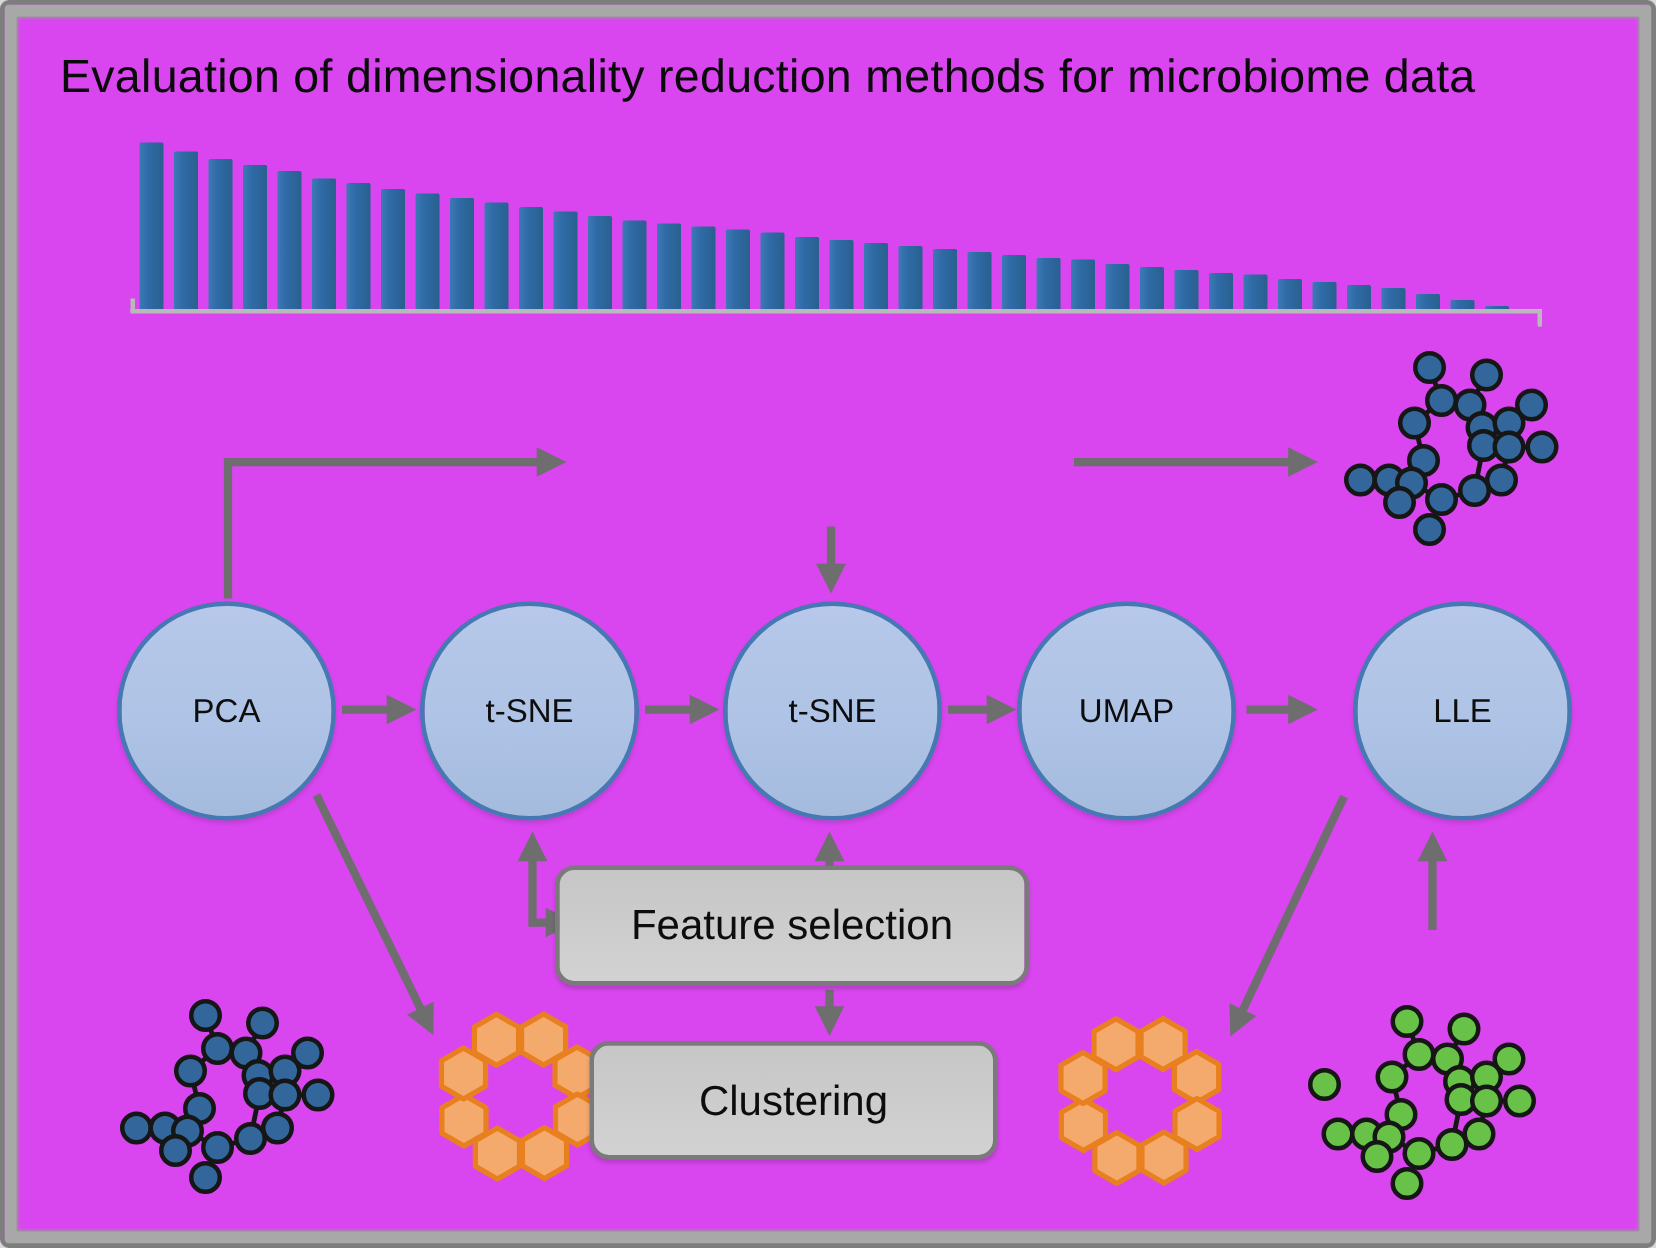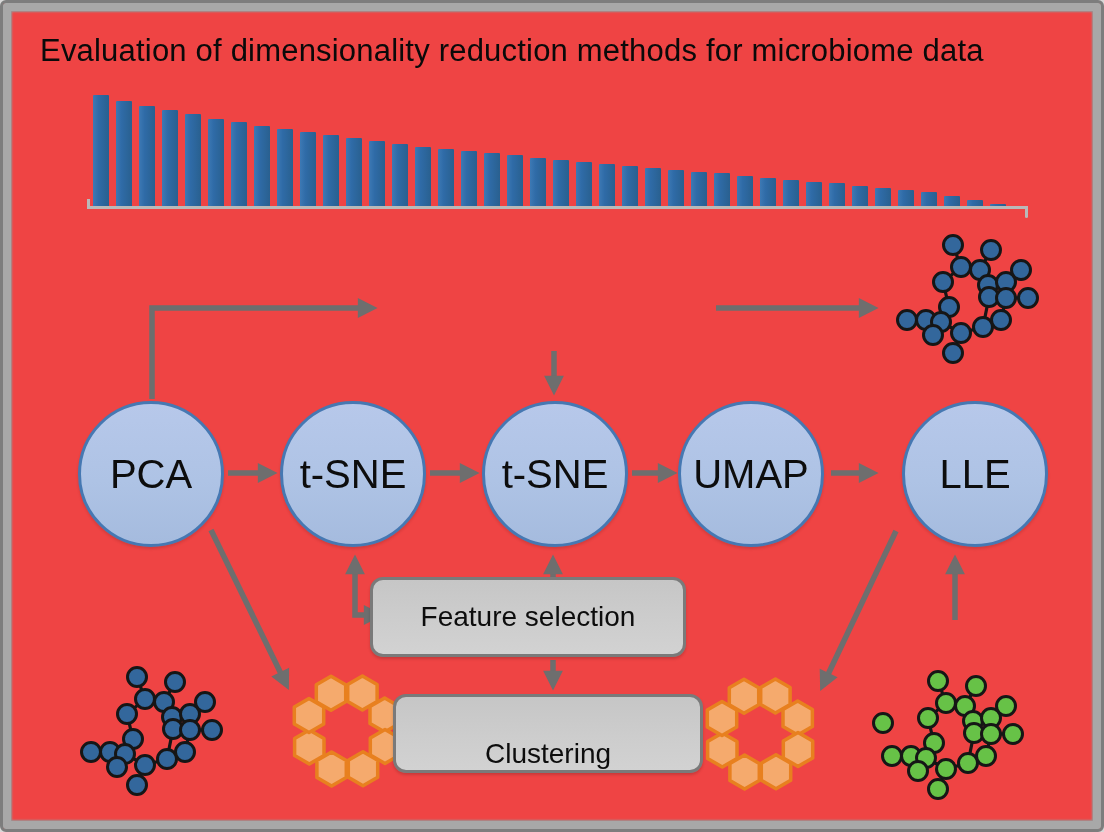--- a/index.html
+++ b/index.html
@@ -1,18 +1,18 @@
 <!DOCTYPE html>
 <html><head>
 <meta charset="utf-8">
 <style>
   html,body{margin:0;padding:0;background:#d8d8d8;}
   .stage{
     position:relative;width:1104px;height:832px;box-sizing:border-box;
-    background:#ef4444;border:3px solid #7d7d7d;border-radius:6px;
+    background:#d946ef;border:3px solid #7d7d7d;border-radius:6px;
     box-shadow:inset 0 0 0 8px #a8a8a8, inset 0 0 2px 9px #989898;
     overflow:hidden;font-family:"Liberation Sans",sans-serif;
   }
   .title{
     position:absolute;left:37px;top:30px;width:1030px;
     font-size:31px;color:#0a0a0a;letter-spacing:0.2px;white-space:nowrap;
   }
   .chart{
     position:absolute;left:90px;top:91px;width:913px;height:113px;
     display:flex;align-items:flex-end;gap:7px;
@@ -26,27 +26,27 @@
   .axis-hook-r{position:absolute;left:1022px;top:203px;width:3px;height:12px;background:#b9b9b9;border-radius:0 0 2px 2px;}
   .overlay{position:absolute;left:0;top:0;}
   .pbox{
     position:absolute;box-sizing:border-box;border:3.5px solid #7a7a7a;border-radius:13px;
     background:linear-gradient(180deg,#c6c6c6 0%,#cdcdcd 55%,#d2d2d2 100%);
     display:flex;align-items:center;justify-content:center;
     font-size:28px;color:#0d0d0d;box-shadow:0 2px 3px rgba(0,0,0,0.16);
   }
   .box-preprocessing{left:378px;top:265px;width:332px;height:80px;}
   .box-feature{left:367px;top:574px;width:316px;height:80px;}
-  .box-clustering{left:390px;top:691px;width:310px;height:79px;align-items:flex-end;}
+  .box-clustering{left:390px;top:691px;width:272px;height:79px;}
   .mnode{
     position:absolute;box-sizing:border-box;width:146px;height:146px;top:398px;
     border:3.5px solid #4678b2;border-radius:50%;
     background:linear-gradient(180deg,#b7c8ea 0%,#aec3e5 55%,#a5bbde 100%);
     display:flex;align-items:center;justify-content:center;
-    font-size:40px;color:#0d0d0d;box-shadow:0 2px 3px rgba(0,0,0,0.12);
+    font-size:22px;color:#0d0d0d;box-shadow:0 2px 3px rgba(0,0,0,0.12);
   }
   .n0{left:75px;} .n1{left:277px;} .n2{left:479px;} .n3{left:675px;} .n4{left:899px;}
 </style>
 </head>
 <body>
 
 <div class="stage">
 
   <div class="title">Evaluation of dimensionality reduction methods for microbiome data</div>
 

